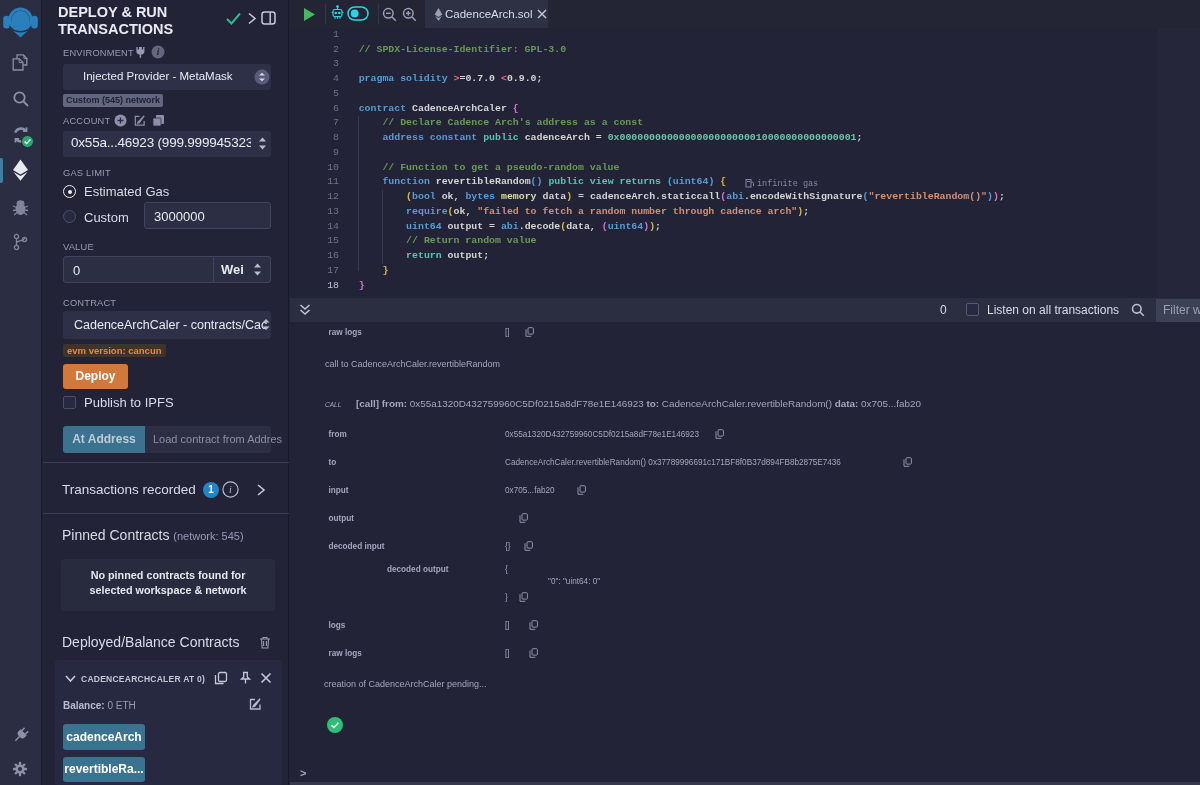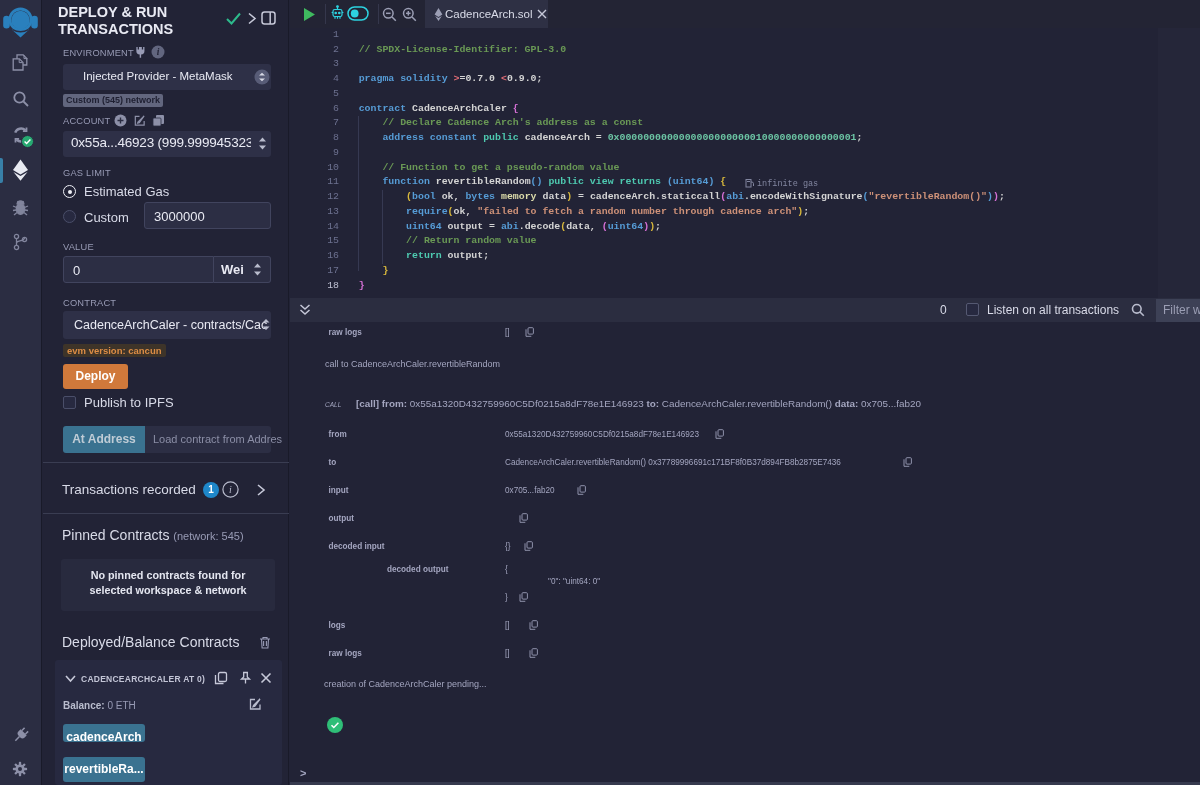--- a/index.html
+++ b/index.html
@@ -226,21 +226,21 @@
         <path d="M4 1.5 h5 M4.7 1.5 v4.5 l-2.2 2 h8 l-2.2-2 V1.5 M6.5 8 v4.5"></path>
       </svg>
     <svg class="abs" style="left:217px;top:672px;" width="12" height="12" viewBox="0 0 12 12" fill="none" stroke="#c6c8d8" stroke-width="1.6">
         <path d="M1.5 1.5 L10.5 10.5 M10.5 1.5 L1.5 10.5"></path>
       </svg>
     <div class="abs" style="left:20px;top:700px;color:#989bb5;font-size:10px;"><b style="color:#b9bccd;">Balance:</b> 0 ETH</div>
     <svg class="abs" style="left:205px;top:697px;" width="14" height="14" viewBox="0 0 14 14" fill="none" stroke="#b9bccd" stroke-width="1.3">
         <path d="M7 2.5 H2.5 V12 H12 V7.5"></path>
         <path d="M5.5 8.5 L12 2 l0 0 L6.8 9.3 l-1.8 .5 z" fill="#b9bccd"></path>
       </svg>
-    <div class="abs" style="left:20px;top:724px;width:82px;height:18px;background:#3a7290;border-radius:3px;color:#fff;font-size:12px;font-weight:bold;text-align:center;line-height:26px;">cadenceArch</div>
+    <div class="abs" style="left:20px;top:724px;width:82px;height:26px;background:#3a7290;border-radius:3px;color:#fff;font-size:12px;font-weight:bold;text-align:center;line-height:26px;">cadenceArch</div>
     <div class="abs" style="left:20px;top:757px;width:82px;height:25px;background:#3a7290;border-radius:3px;color:#fff;font-size:12px;font-weight:bold;text-align:center;line-height:25px;">revertibleRa...</div>
   </div>
 
   <div class="abs" id="main" style="left:290px;top:0;width:910px;height:785px;">
 
     <div class="abs" style="left:0;top:0;width:910px;height:28px;background:#232434;"></div>
     <svg class="abs" style="left:13px;top:7px;" width="13" height="15" viewBox="0 0 13 15">
         <path d="M1 1 L12 7.5 L1 14 Z" fill="#3fba5f"></path>
       </svg>
     <div class="abs" style="left:35px;top:4px;width:1px;height:20px;background:#35374c;"></div>

